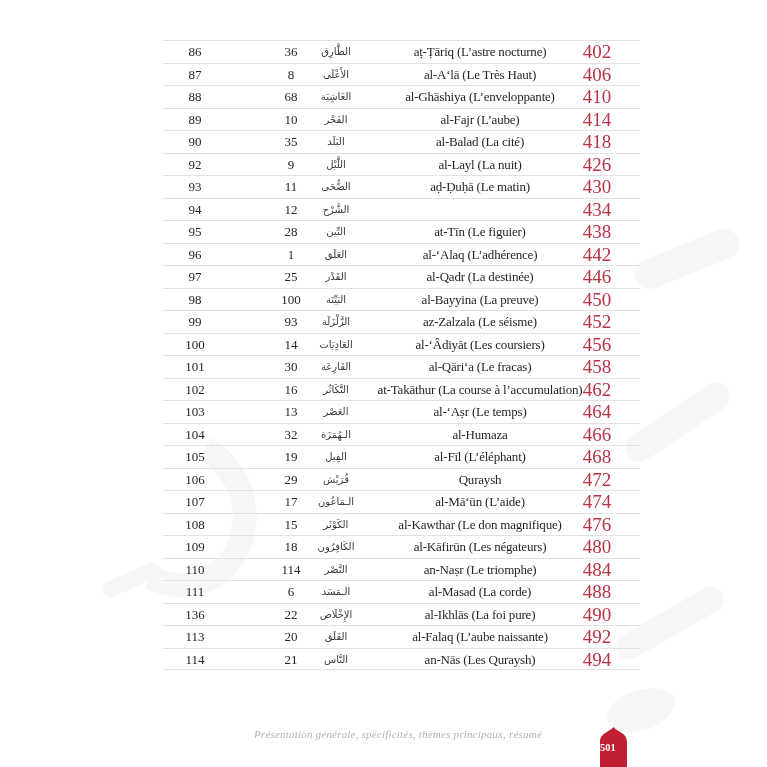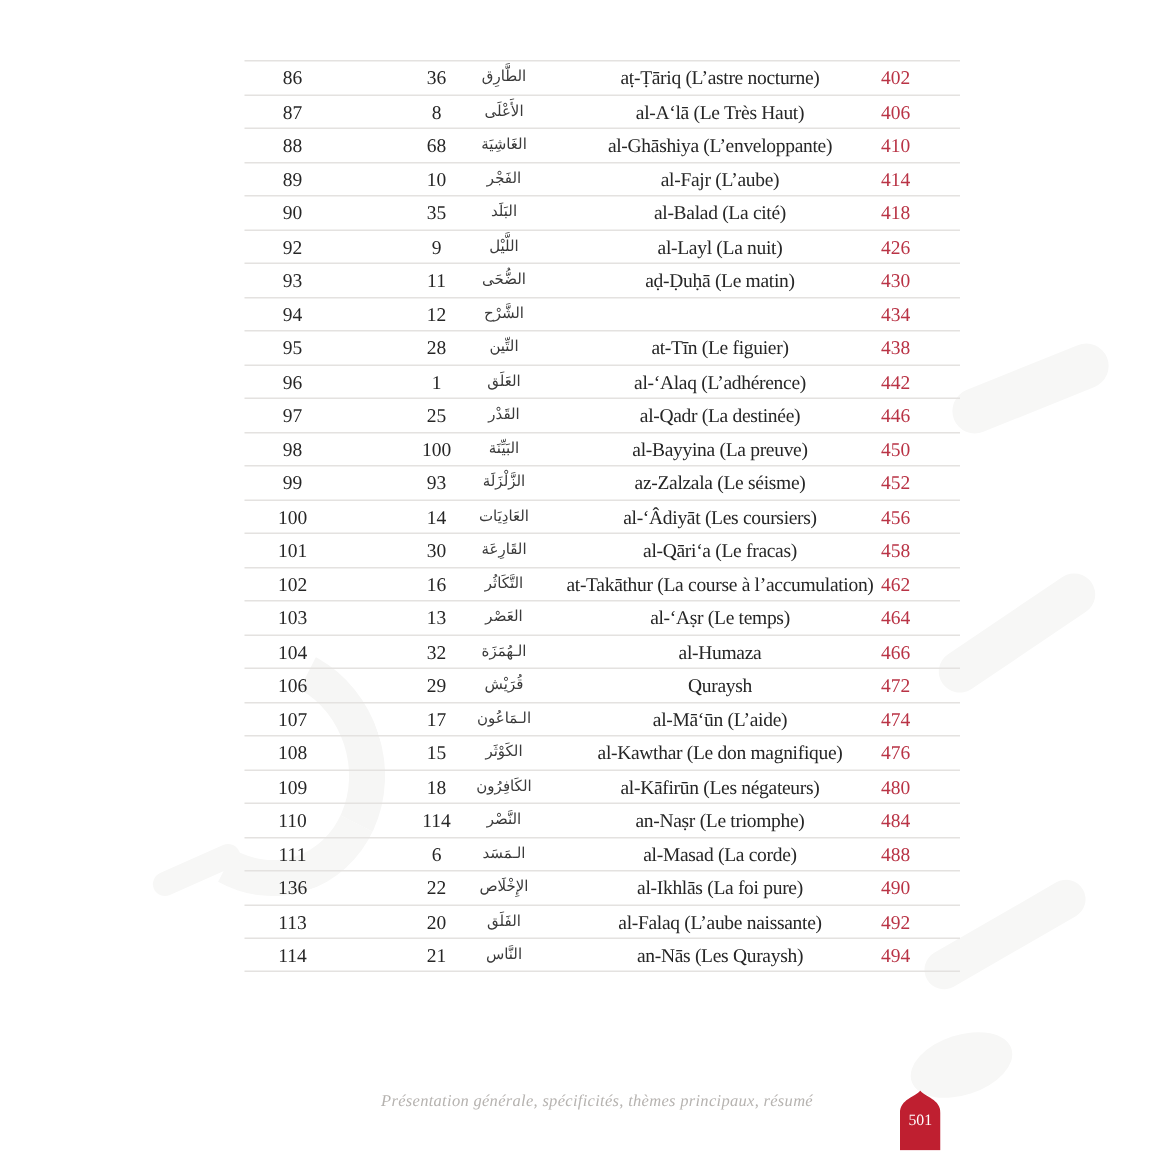--- a/index.html
+++ b/index.html
@@ -60,21 +60,21 @@
   .c-num   { left: 32px;  font-size: 13px; }
   .c-order { left: 128px; font-size: 13px; }
   .c-arabic{
     left: 173px;
     font-family: "DejaVu Sans", sans-serif;
     font-size: 10px;
     color: #3a3a3a;
     line-height: 22px;
   }
   .c-name  { left: 317px; font-size: 13px; letter-spacing: -0.2px; }
-  .c-page  { left: 434px; font-size: 13px; color: #b93345; }
+  .c-page  { left: 434px; font-size: 19px; color: #b93345; }
 
   
   .footer-caption {
     position: absolute;
     left: 202px;
     top: 728px;
     width: 340px;
     text-align: right;
     font-style: italic;
     font-size: 11px;
@@ -87,23 +87,22 @@
     top: 727px;
     width: 27px;
     height: 40px;
   }
   .page-badge svg { position: absolute; left: 0; top: 0; }
   .page-badge .badge-num {
     position: absolute;
     left: 0;
     top: 15px;
     width: 100%;
-    text-align: center;
     color: #ffffff;
-    font-weight: normal;
+    font-weight: bold;
     font-size: 10.5px;
     font-family: "Liberation Serif", "DejaVu Serif", serif;
   }
 </style>
 </head>
 <body>
 
 <div id="page">
 
   <div class="wm wm-ring"></div>
@@ -233,20 +232,27 @@
       <span class="cell c-page">464</span>
     </div>
       <div class="row">
       <span class="cell c-num">104</span>
       <span class="cell c-order">32</span>
       <span class="cell c-arabic">الـهُمَزَة</span>
       <span class="cell c-name">al-Humaza</span>
       <span class="cell c-page">466</span>
     </div>
       <div class="row">
+      <span class="cell c-num">105</span>
+      <span class="cell c-order">19</span>
+      <span class="cell c-arabic">الفِيل</span>
+      <span class="cell c-name">al-Fīl (L’éléphant)</span>
+      <span class="cell c-page">468</span>
+    </div>
+      <div class="row">
       <span class="cell c-num">106</span>
       <span class="cell c-order">29</span>
       <span class="cell c-arabic">قُرَيْش</span>
       <span class="cell c-name">Quraysh</span>
       <span class="cell c-page">472</span>
     </div>
       <div class="row">
       <span class="cell c-num">107</span>
       <span class="cell c-order">17</span>
       <span class="cell c-arabic">الـمَاعُون</span>

